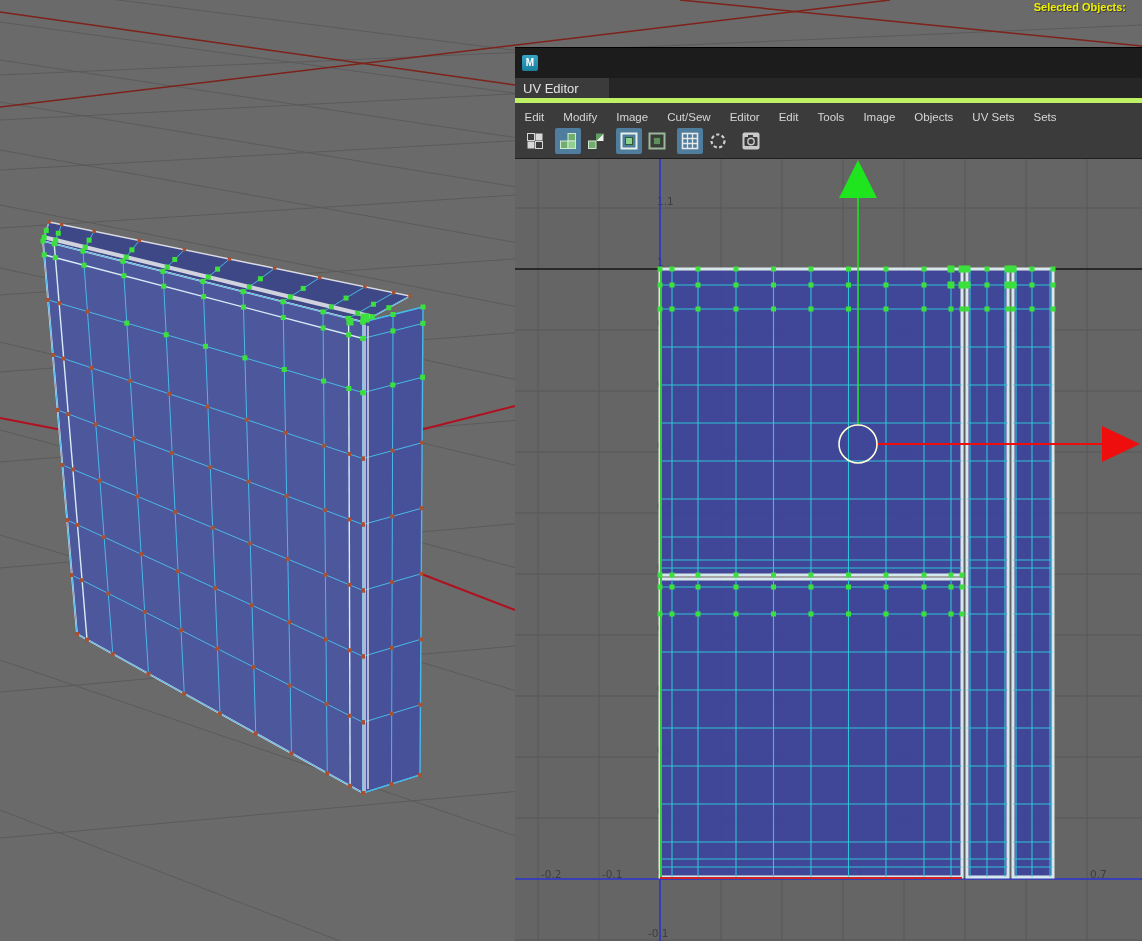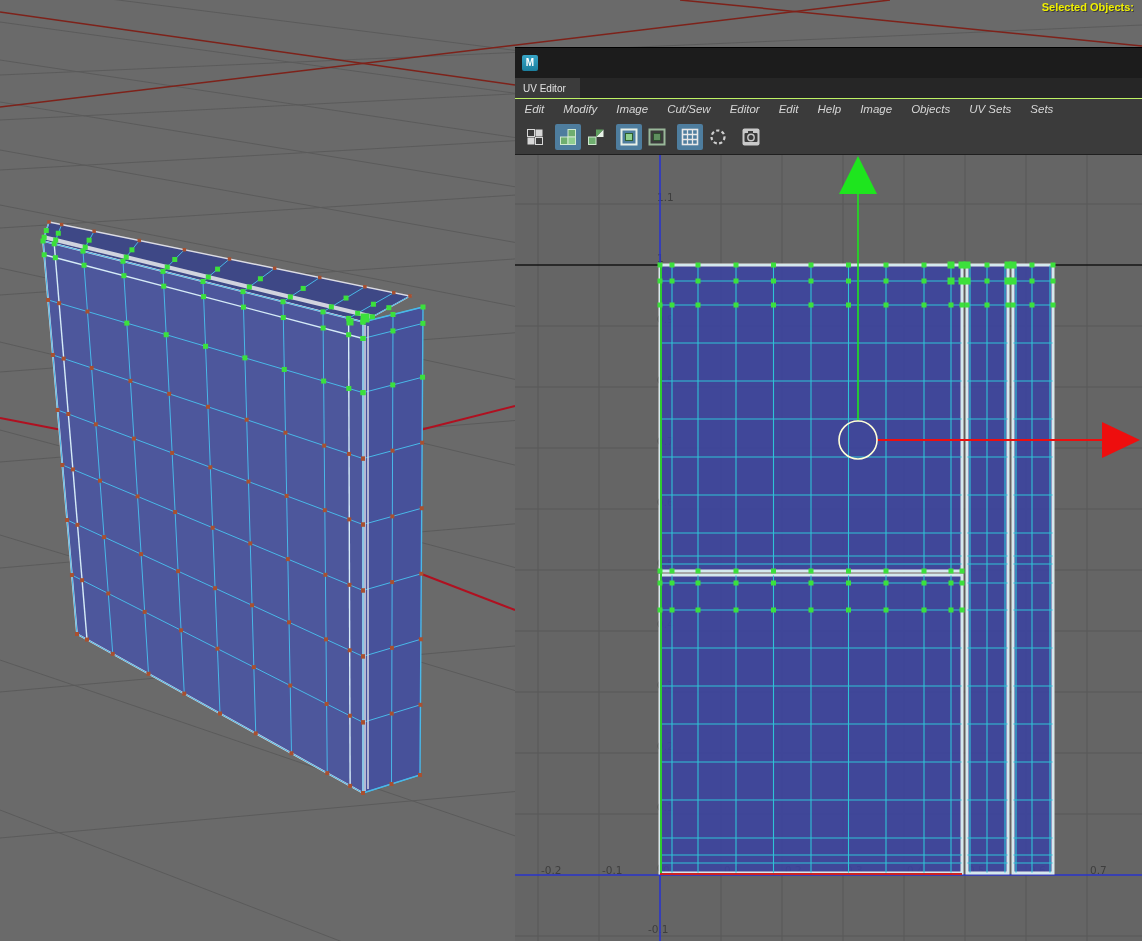--- a/index.html
+++ b/index.html
@@ -1,29 +1,29 @@
 <!DOCTYPE html>
 <html style="--viewport_bg: #6a6a6a; --grid_line: #5b5b5b; --grid_border_red: #7e221a; --axis_red: #b01020; --mesh_fill: #4d579c; --mesh_top_fill: #3e4886; --mesh_side_fill: #47519a; --wire_cyan: #49b8e8; --wire_light: #d6ecf8; --silhouette: #dcdce4; --vertex_selected: #3ce03c; --vertex_unselected: #a85030; --canvas_bg: #656565; --canvas_grid: #585858; --tick_text: #3e3e3e; --black_line: #161616; --axis_blue: #2a35cc; --axis_green: #2ecc2e; --axis_u_red: #cc2222; --shell_fill: rgba(60,68,158,0.9); --shell_border: #e8e8e8; --shell_wire: #2ec3d6; --shell_wire_light: #bfe9f2; --manip_green: #1ee51e; --manip_red: #ee0e0e; --manip_circle: #ffffd8; --hud_yellow: #f0f000; --toolbar_active: #4e7d9e;"><head>
 <meta charset="utf-8">
 <style>
   html,body{margin:0;padding:0;background:#333;}
   #stage{position:relative;width:1142px;height:941px;overflow:hidden;background:#6a6a6a;
          font-family:"Liberation Sans","DejaVu Sans",sans-serif;}
   #vp3d{position:absolute;left:0;top:0;}
-  #hud{position:absolute;top:1px;right:8px;font-size:11px;font-weight:bold;
+  #hud{position:absolute;top:1px;right:16px;font-size:11px;font-weight:bold;
        color:var(--hud_yellow);text-shadow:1px 1px 0 #3a3a3a;}
   
   #uvwin{position:absolute;left:515px;top:47px;width:627px;height:894px;background:#3c3c3c;
          border-top:1px solid #000;box-sizing:border-box;display:flex;flex-direction:column;}
   #titlebar{height:30px;background:#1c1c1c;display:flex;align-items:center;padding-left:7px;flex:0 0 auto;}
   #appicon{width:16px;height:16px;border-radius:2px;background:linear-gradient(#37a5c6,#1b7f9e);
            color:#fff;font-size:10px;font-weight:bold;text-align:center;line-height:15px;}
   #tabrow{height:20px;background:#262626;display:flex;align-items:stretch;flex:0 0 auto;}
-  #uvtab{background:#3b3b3b;color:#e2e2e2;font-size:10px;padding:0 14px 0 8px;display:flex;align-items:center;}
-  #menurow{height:20px;background:#3b3b3b;display:flex;align-items:center;flex:0 0 auto;border-top:1px solid #bef264;font-style:italic;}
+  #uvtab{background:#3b3b3b;color:#e2e2e2;font-size:13px;padding:0 30px 0 8px;display:flex;align-items:center;}
+  #menurow{height:20px;background:#3b3b3b;display:flex;align-items:flex-end;flex:0 0 auto;border-top:5px solid #bef264;}
   .menuitem{color:#d6d6d6;font-size:11.5px;padding:0 9.5px;cursor:default;}
   #toolbar{height:35px;background:#3b3b3b;display:flex;align-items:center;padding-left:6px;
            flex:0 0 auto;border-bottom:1px solid #1f1f1f;}
   .tbtn{width:26px;height:26px;margin:0 1px;border-radius:2px;display:flex;align-items:center;justify-content:center;}
   .tbtn.active{background:var(--toolbar_active);}
   .tsep{width:5px;}
   #uvcanvas{flex:1 1 auto;position:relative;}
 </style>
 </head>
 <body>
@@ -293,21 +293,21 @@
     <div id="tabrow">
       <div id="uvtab">UV Editor</div>
     </div>
     <div id="menurow">
         <div class="menuitem">Edit</div>
         <div class="menuitem">Modify</div>
         <div class="menuitem">Image</div>
         <div class="menuitem">Cut/Sew</div>
         <div class="menuitem">Editor</div>
         <div class="menuitem">Edit</div>
-        <div class="menuitem">Help</div>
+        <div class="menuitem">Tools</div>
         <div class="menuitem">Image</div>
         <div class="menuitem">Objects</div>
         <div class="menuitem">UV Sets</div>
         <div class="menuitem">Sets</div>
       </div>
     <div id="toolbar">
         <div class="tbtn">
           <svg width="18" height="18">
             <rect x="1.5" y="1.5" width="7" height="7" fill="none" stroke="#d8d8d8"></rect>
             <rect x="9.5" y="1.5" width="7" height="7" fill="#d8d8d8"></rect>

